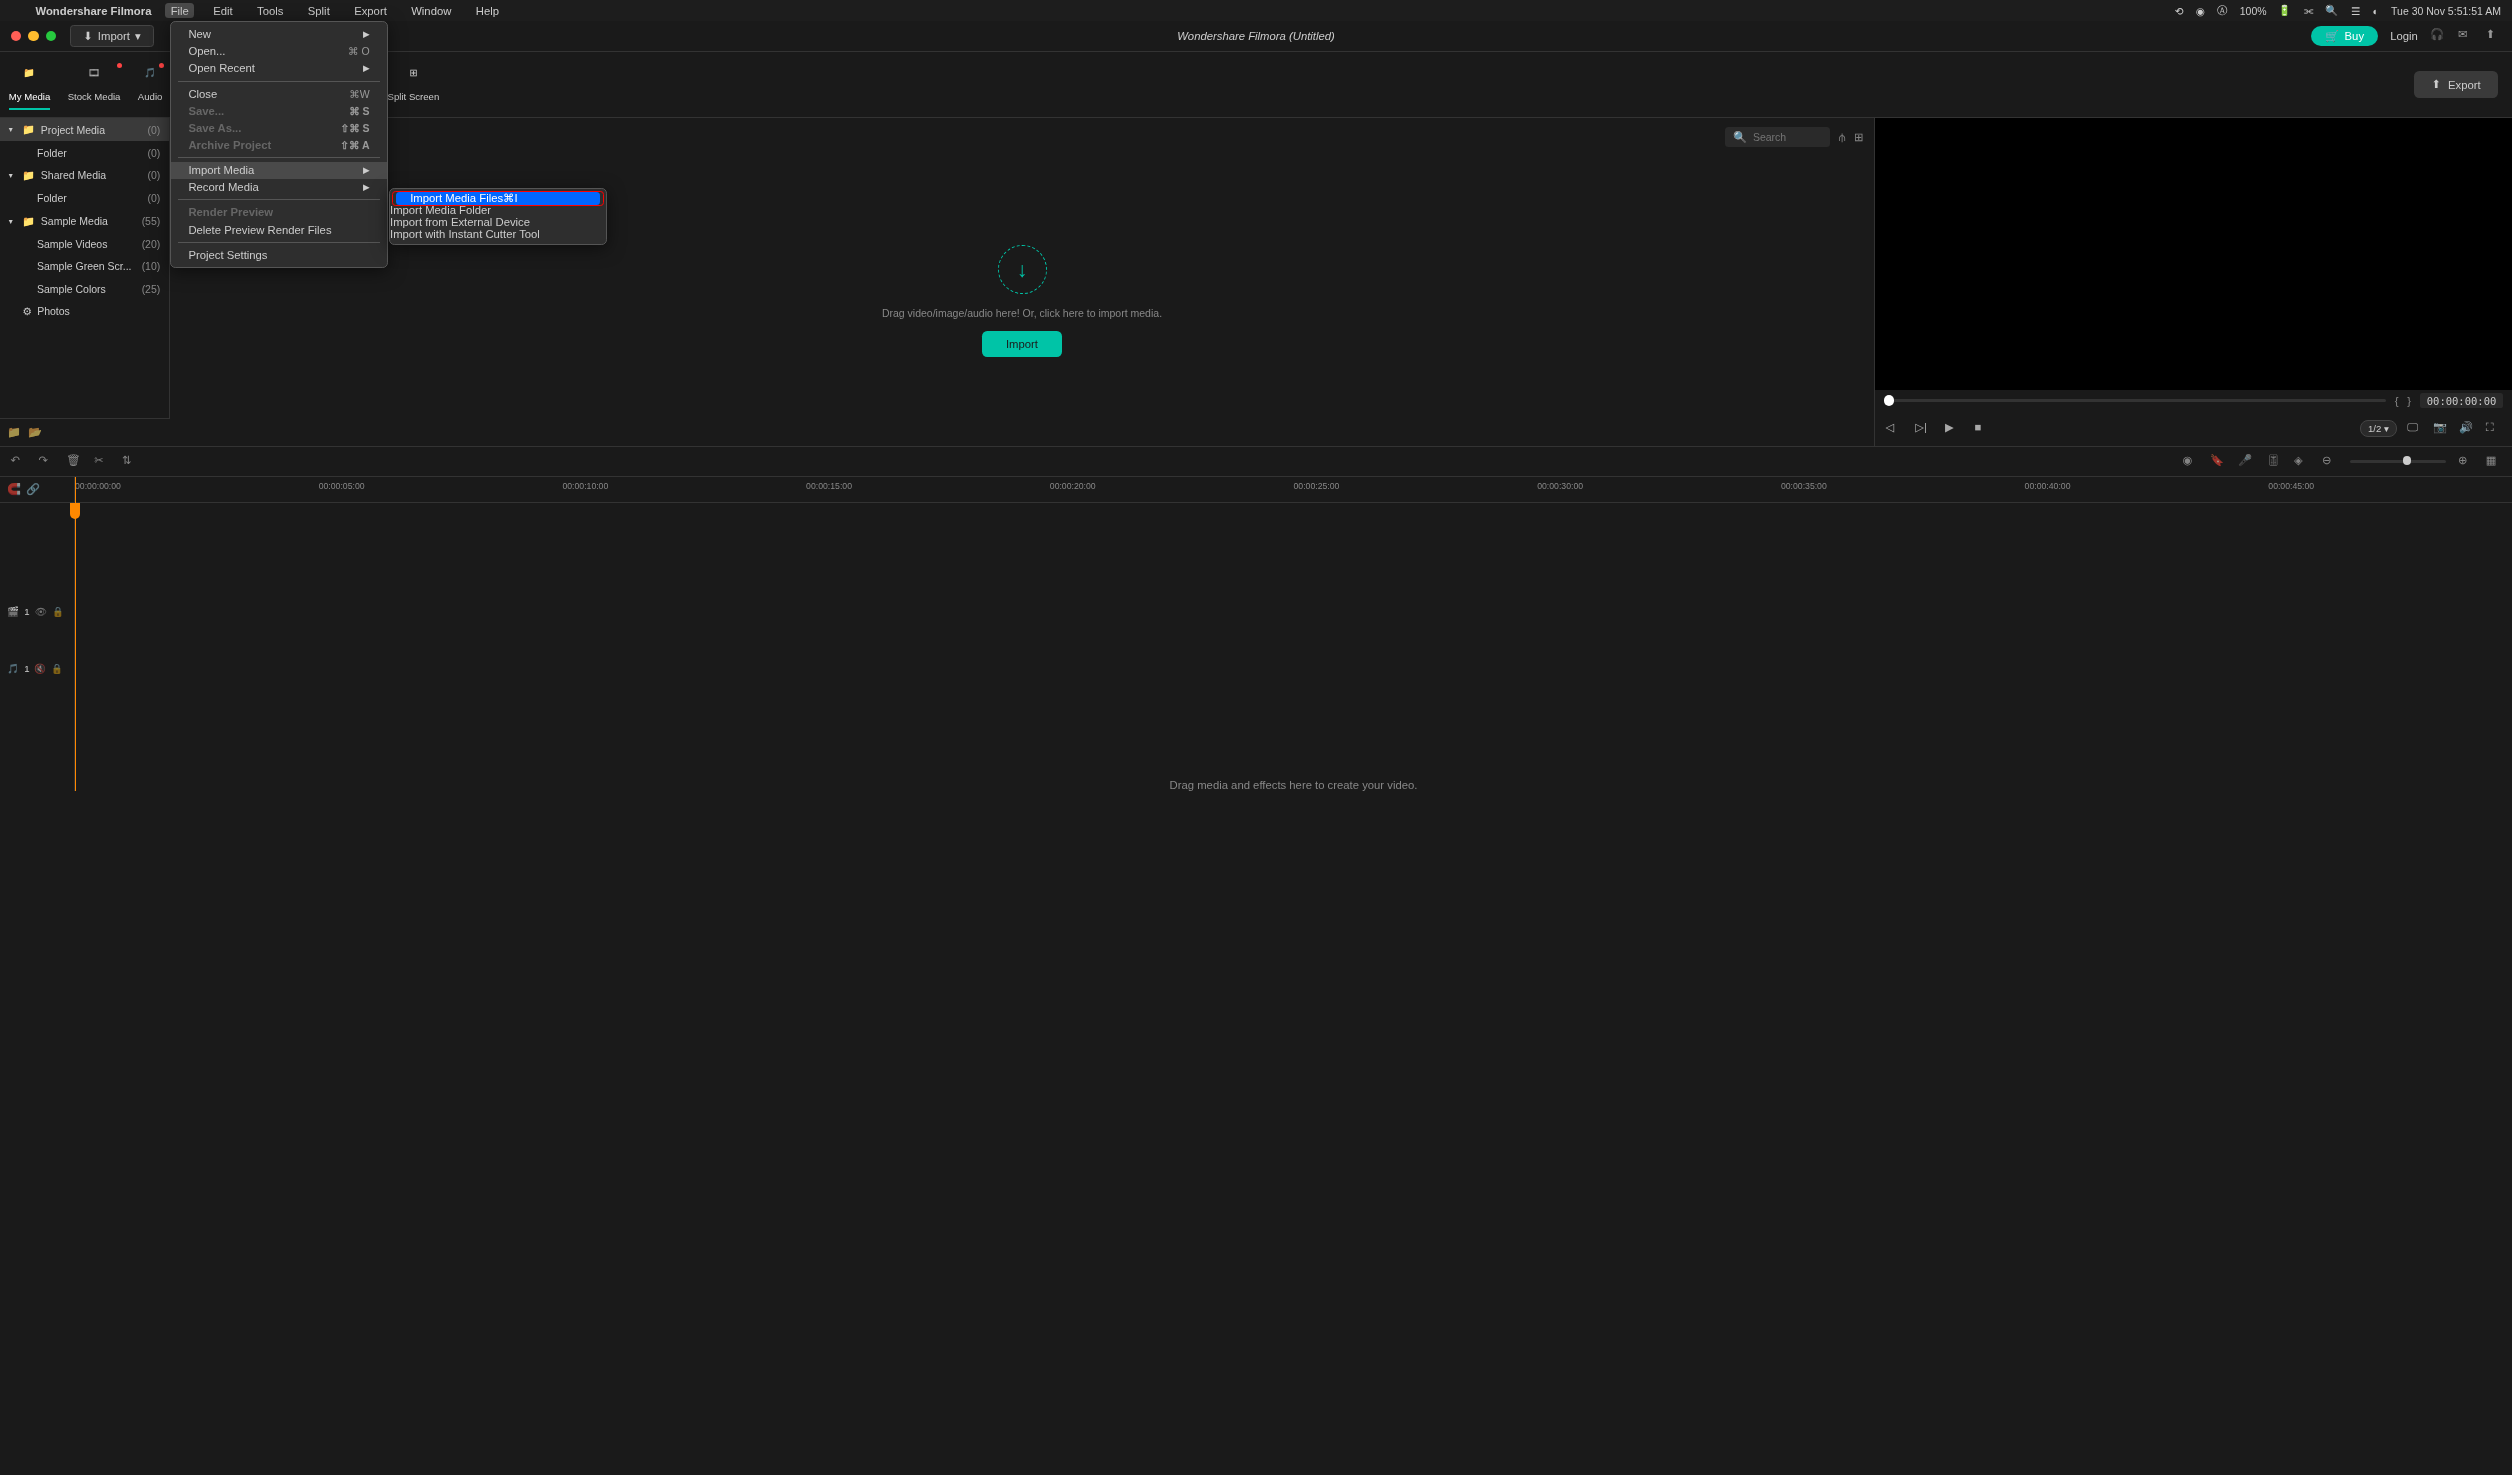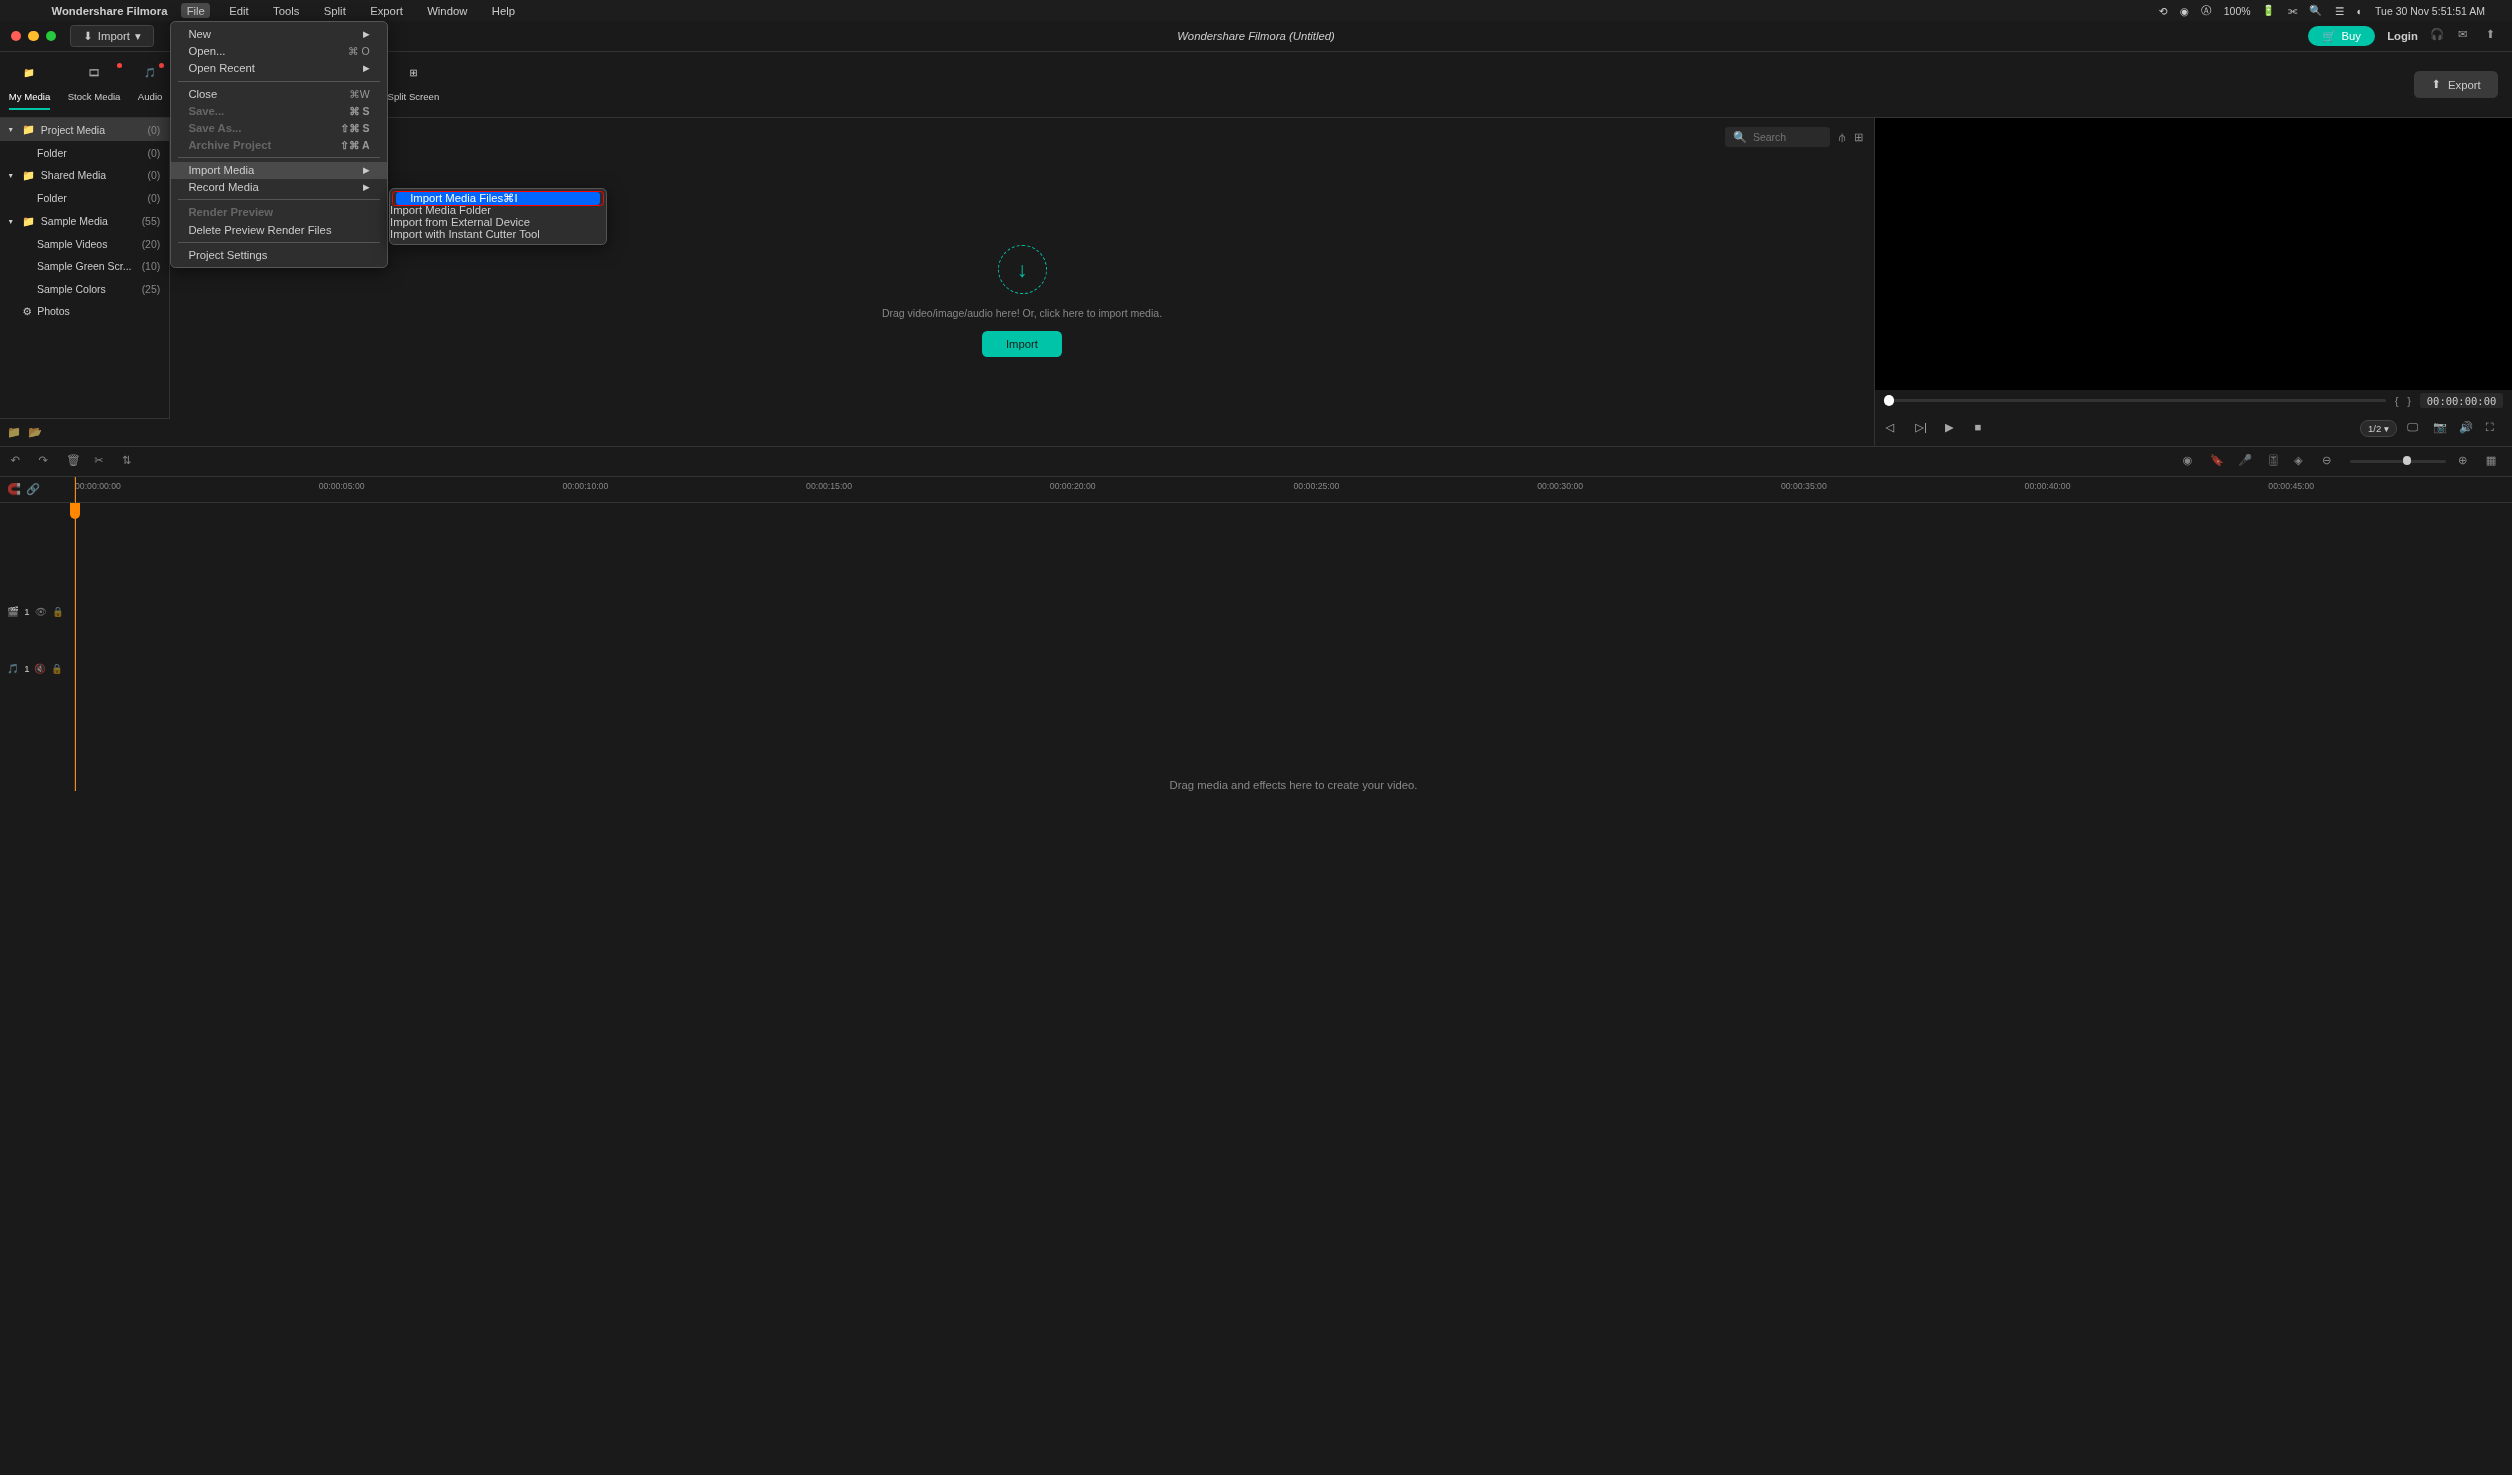--- a/index.html
+++ b/index.html
@@ -1,38 +1,38 @@
 <!DOCTYPE html>
 <html style="font-size:14px"><head>
   <meta charset="utf-8">
   <style>
     * { margin: 0; padding: 0; box-sizing: border-box; font-family: -apple-system, BlinkMacSystemFont, "Segoe UI", sans-serif; }
     body { background: #1a1a1a; color: #ccc; font-size: 11.3px; overflow: hidden; width: 2512px; height: 1475px; }
     
     
-    .mac-menubar { height: 21px; background: rgba(30,30,30,0.95); display: flex; align-items: center; padding: 0 27px; font-size: 11.3px; text-align: center; }
+    .mac-menubar { height: 21px; background: rgba(30,30,30,0.95); display: flex; align-items: center; padding: 0 11px; font-size: 11.3px; text-align: center; }
     .mac-menubar .apple-logo { width: 14px; margin-right: 10.5px; }
     .mac-menubar .app-name { font-weight: 600; margin-right: 14px; }
     .mac-menubar .menu-item { margin-right: 14px; cursor: pointer; padding: 1.7px 5.2px; }
     .mac-menubar .menu-item.active { background: #4a4a4a; border-radius: 3.5px; }
     .mac-menubar .right { margin-left: auto; display: flex; align-items: center; gap: 12.2px; }
     .mac-menubar .right span { font-size: 10.5px; }
     
     
     .titlebar { height: 31px; background: #1a1a1a; display: flex; align-items: center; padding: 0 10.5px; border-bottom: 0.9px solid #333; }
     .traffic-lights { display: flex; gap: 7px; margin-right: 14px; }
     .tl { width: 10.5px; height: 10.5px; border-radius: 50%; }
     .tl.red { background: #ff5f56; }
     .tl.yellow { background: #ffbd2e; }
     .tl.green { background: #27c93f; }
     .import-btn { background: #2a2a2a; border: 0.9px solid #444; border-radius: 3.5px; padding: 3.5px 12.2px; display: flex; align-items: center; gap: 5.2px; cursor: pointer; }
     .titlebar .title { position: absolute; left: 50%; transform: translateX(-50%); color: #ccc; font-style: italic; }
     .titlebar-right { margin-left: auto; display: flex; align-items: center; gap: 12.2px; }
     .buy-btn { background: #00c4a7; color: #fff; border-radius: 14px; padding: 3.5px 14px; display: flex; align-items: center; gap: 5.2px; cursor: pointer; }
-    .login-text { cursor: pointer; font-weight: bold; }
+    .login-text { cursor: pointer; }
     .titlebar-icon { width: 15.7px; height: 15.7px; cursor: pointer; opacity: 0.7; }
     
     
     .dropdown-menu { position: absolute; top: 21px; left: 170px; background: #2e2e2e; border: 0.9px solid #555; border-radius: 5.2px; min-width: 218px; z-index: 1000; padding: 3.5px 0; box-shadow: 0 3.5px 17.4px rgba(0,0,0,0.5); }
     .dropdown-menu .item { padding: 2.6px 17.4px; display: flex; justify-content: space-between; align-items: center; cursor: pointer; font-size: 11.3px; }
     .dropdown-menu .item.highlighted { background: #4a4a4a; }
     .dropdown-menu .item.disabled { color: #666; font-weight: bold; }
     .dropdown-menu .item .shortcut { color: #999; font-size: 10.5px; }
     .dropdown-menu .item .arrow { font-size: 8.7px; }
     .dropdown-menu .sep { height: 0.9px; background: #555; margin: 3.5px 7px; }

